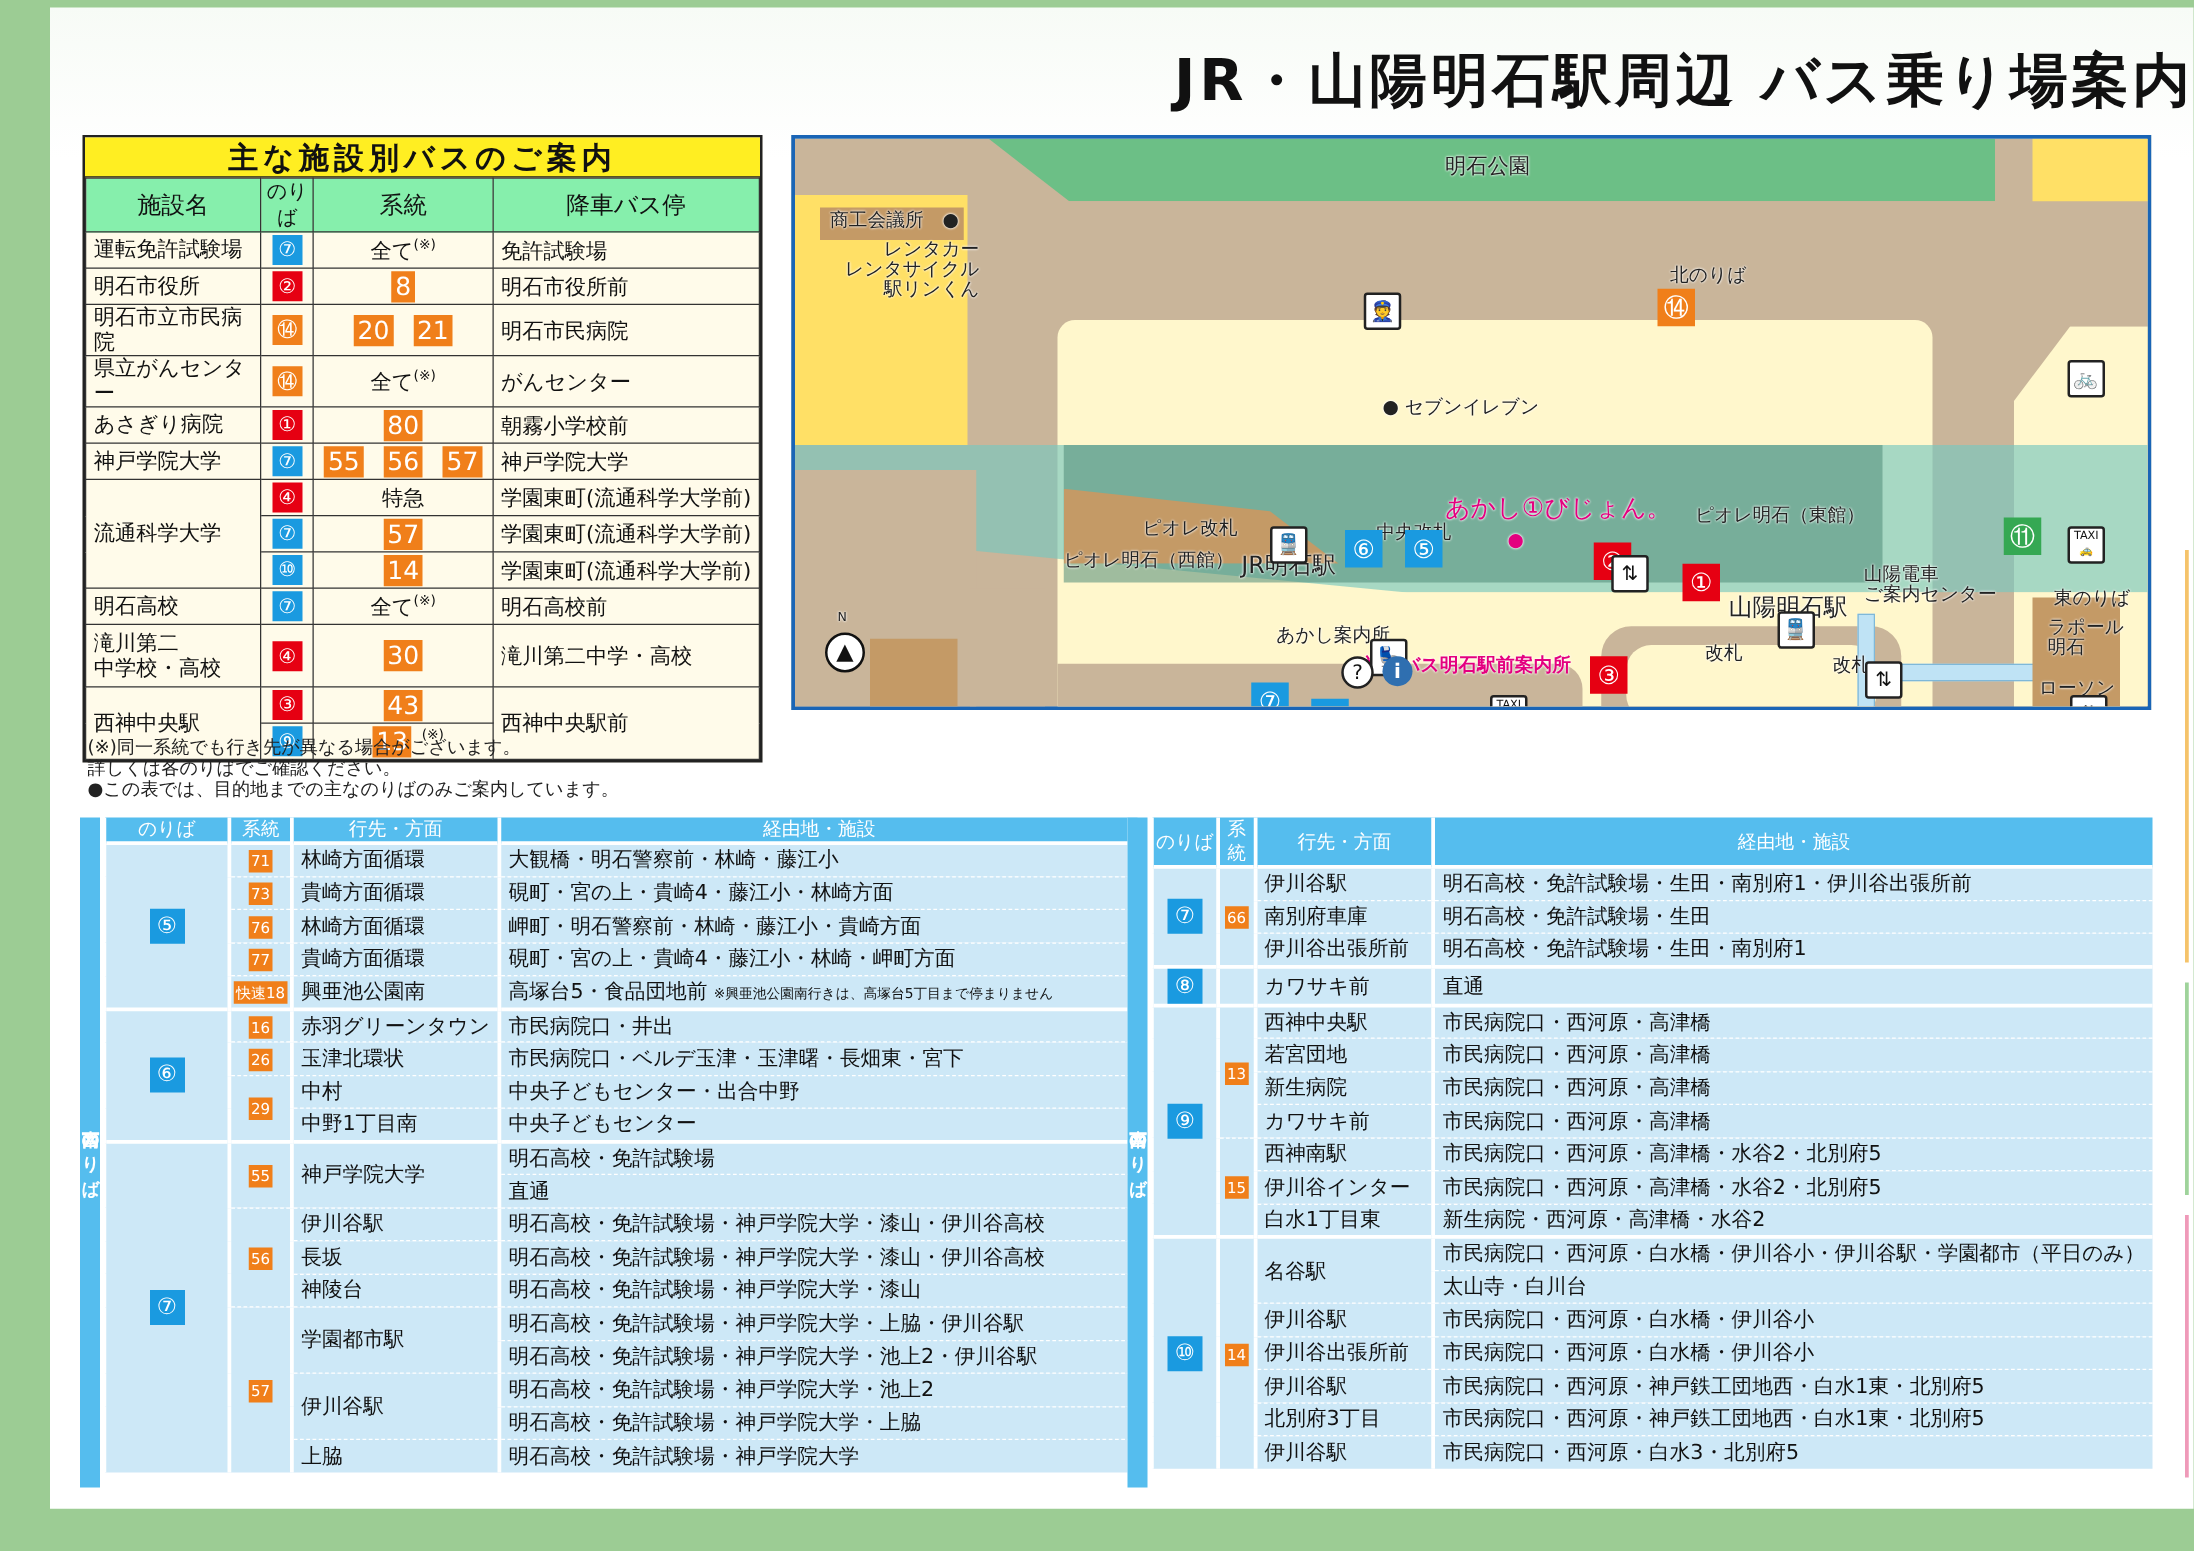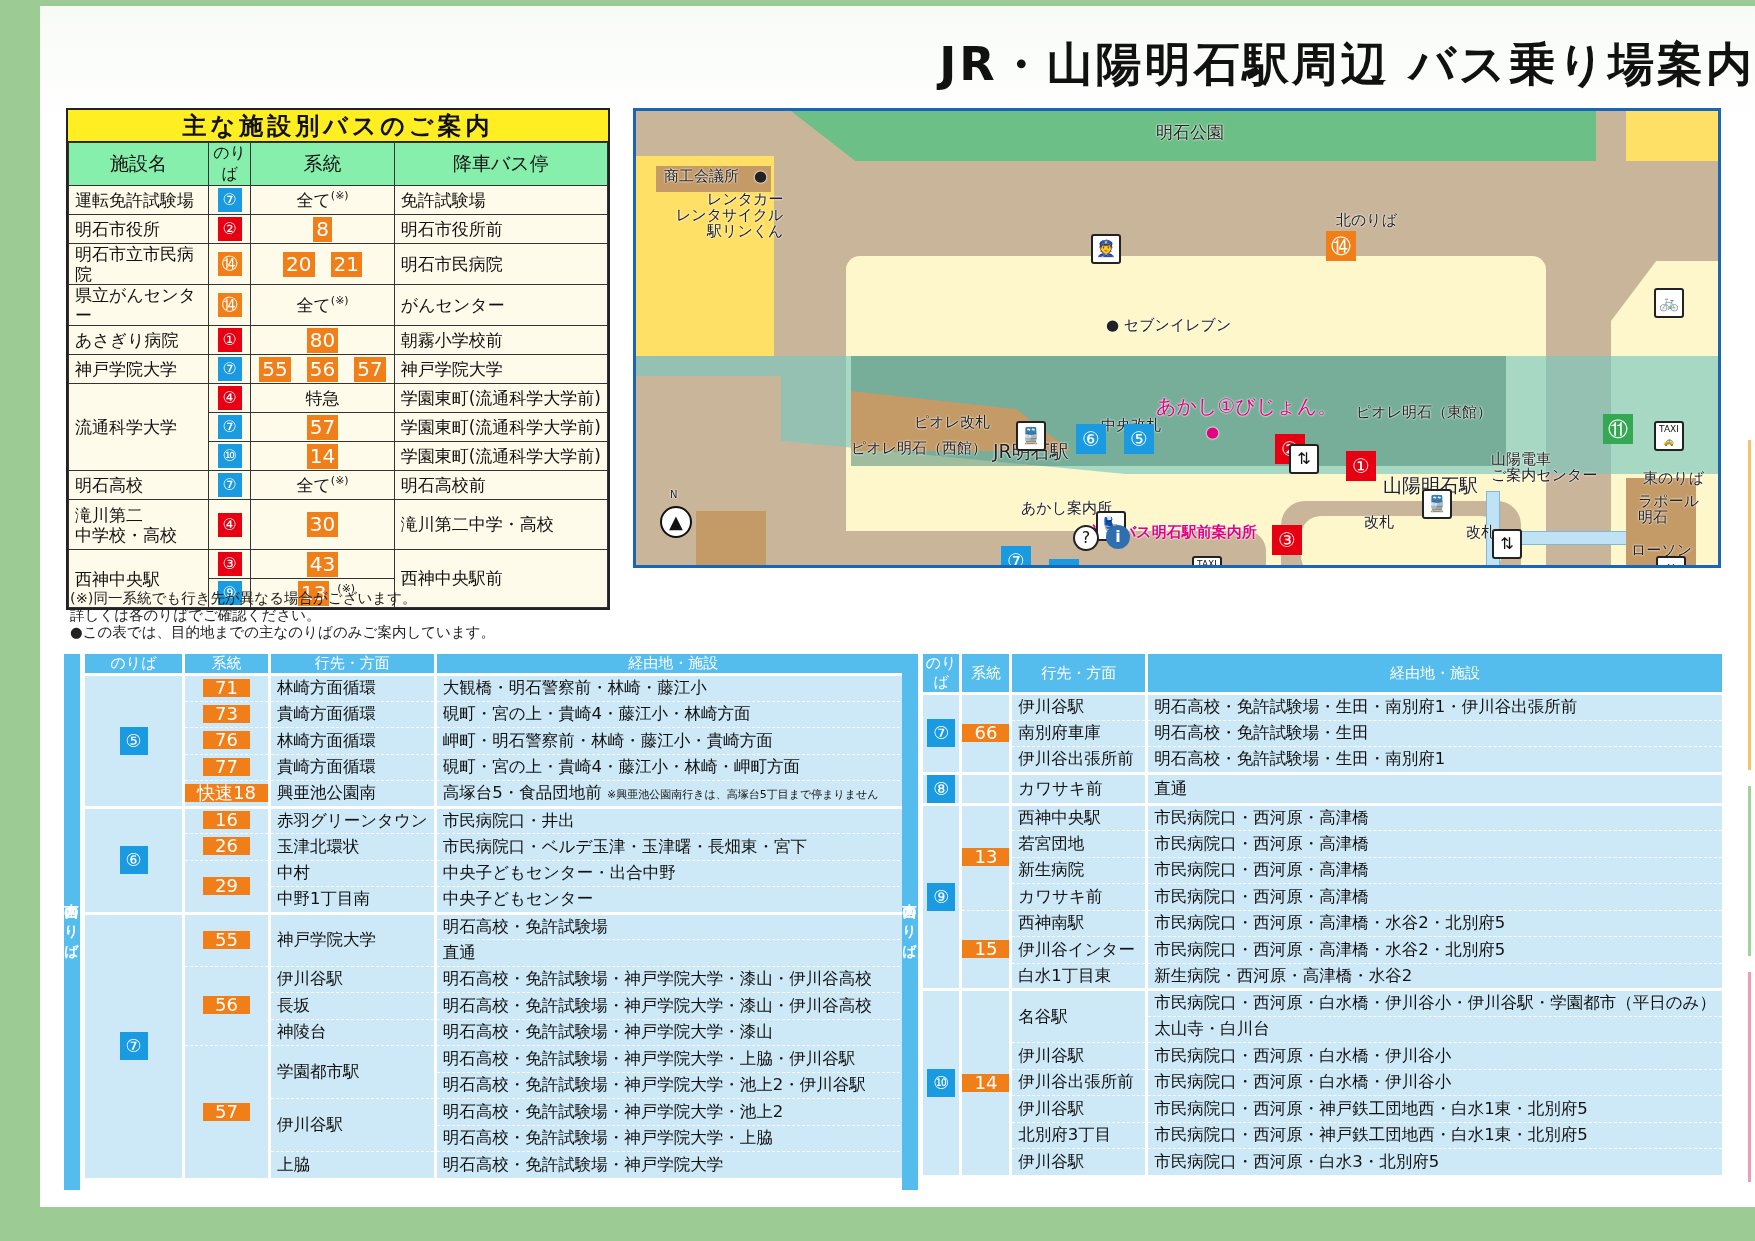--- a/index.html
+++ b/index.html
@@ -29,21 +29,21 @@
 .micon{position:absolute;width:30px;height:30px;background:#fff;border:2px solid #222;border-radius:3px;text-align:center;line-height:26px;font-size:16px;}
 
 .rt{position:absolute;top:648px;background:#fff;font-size:16.5px;}
 .rt .side{position:absolute;left:0;top:0;width:16px;background:#55bdee;color:#fff;font-size:14px;text-align:center;display:flex;align-items:center;justify-content:center;writing-mode:vertical-rl;letter-spacing:2px;font-weight:bold;}
 .rt table{position:absolute;left:18px;top:0;border-collapse:collapse;}
 .rt th{background:#55bdee;color:#fff;font-weight:normal;font-size:15px;height:20px;border-left:3px solid #fff;}
 .rt td{background:#cde8f7;height:26.5px;padding:0 6px;white-space:nowrap;border-left:3px solid #fff;border-top:1px dashed #fff;}
 .rt tr.gs td{border-top:3px solid #fff;}
 .rt td.c{text-align:center;padding:0;}
 .rt .stop{width:28px;height:28px;line-height:28px;font-size:18px;}
-.rnum{display:inline-block;background:#f07f1a;color:#fff;font-size:18px;padding:0 12px;line-height:18px;}
+.rnum{display:inline-block;background:#f07f1a;color:#fff;font-size:12px;padding:0 2px;line-height:18px;}
 .small{font-size:11px;}
 .edge{position:absolute;right:4px;width:3px;}
 </style>
 </head>
 <body>
 
 <div class="page">
   <div class="title">JR・山陽明石駅周辺 バス乗り場案内</div>
 
   <div class="ftable">

